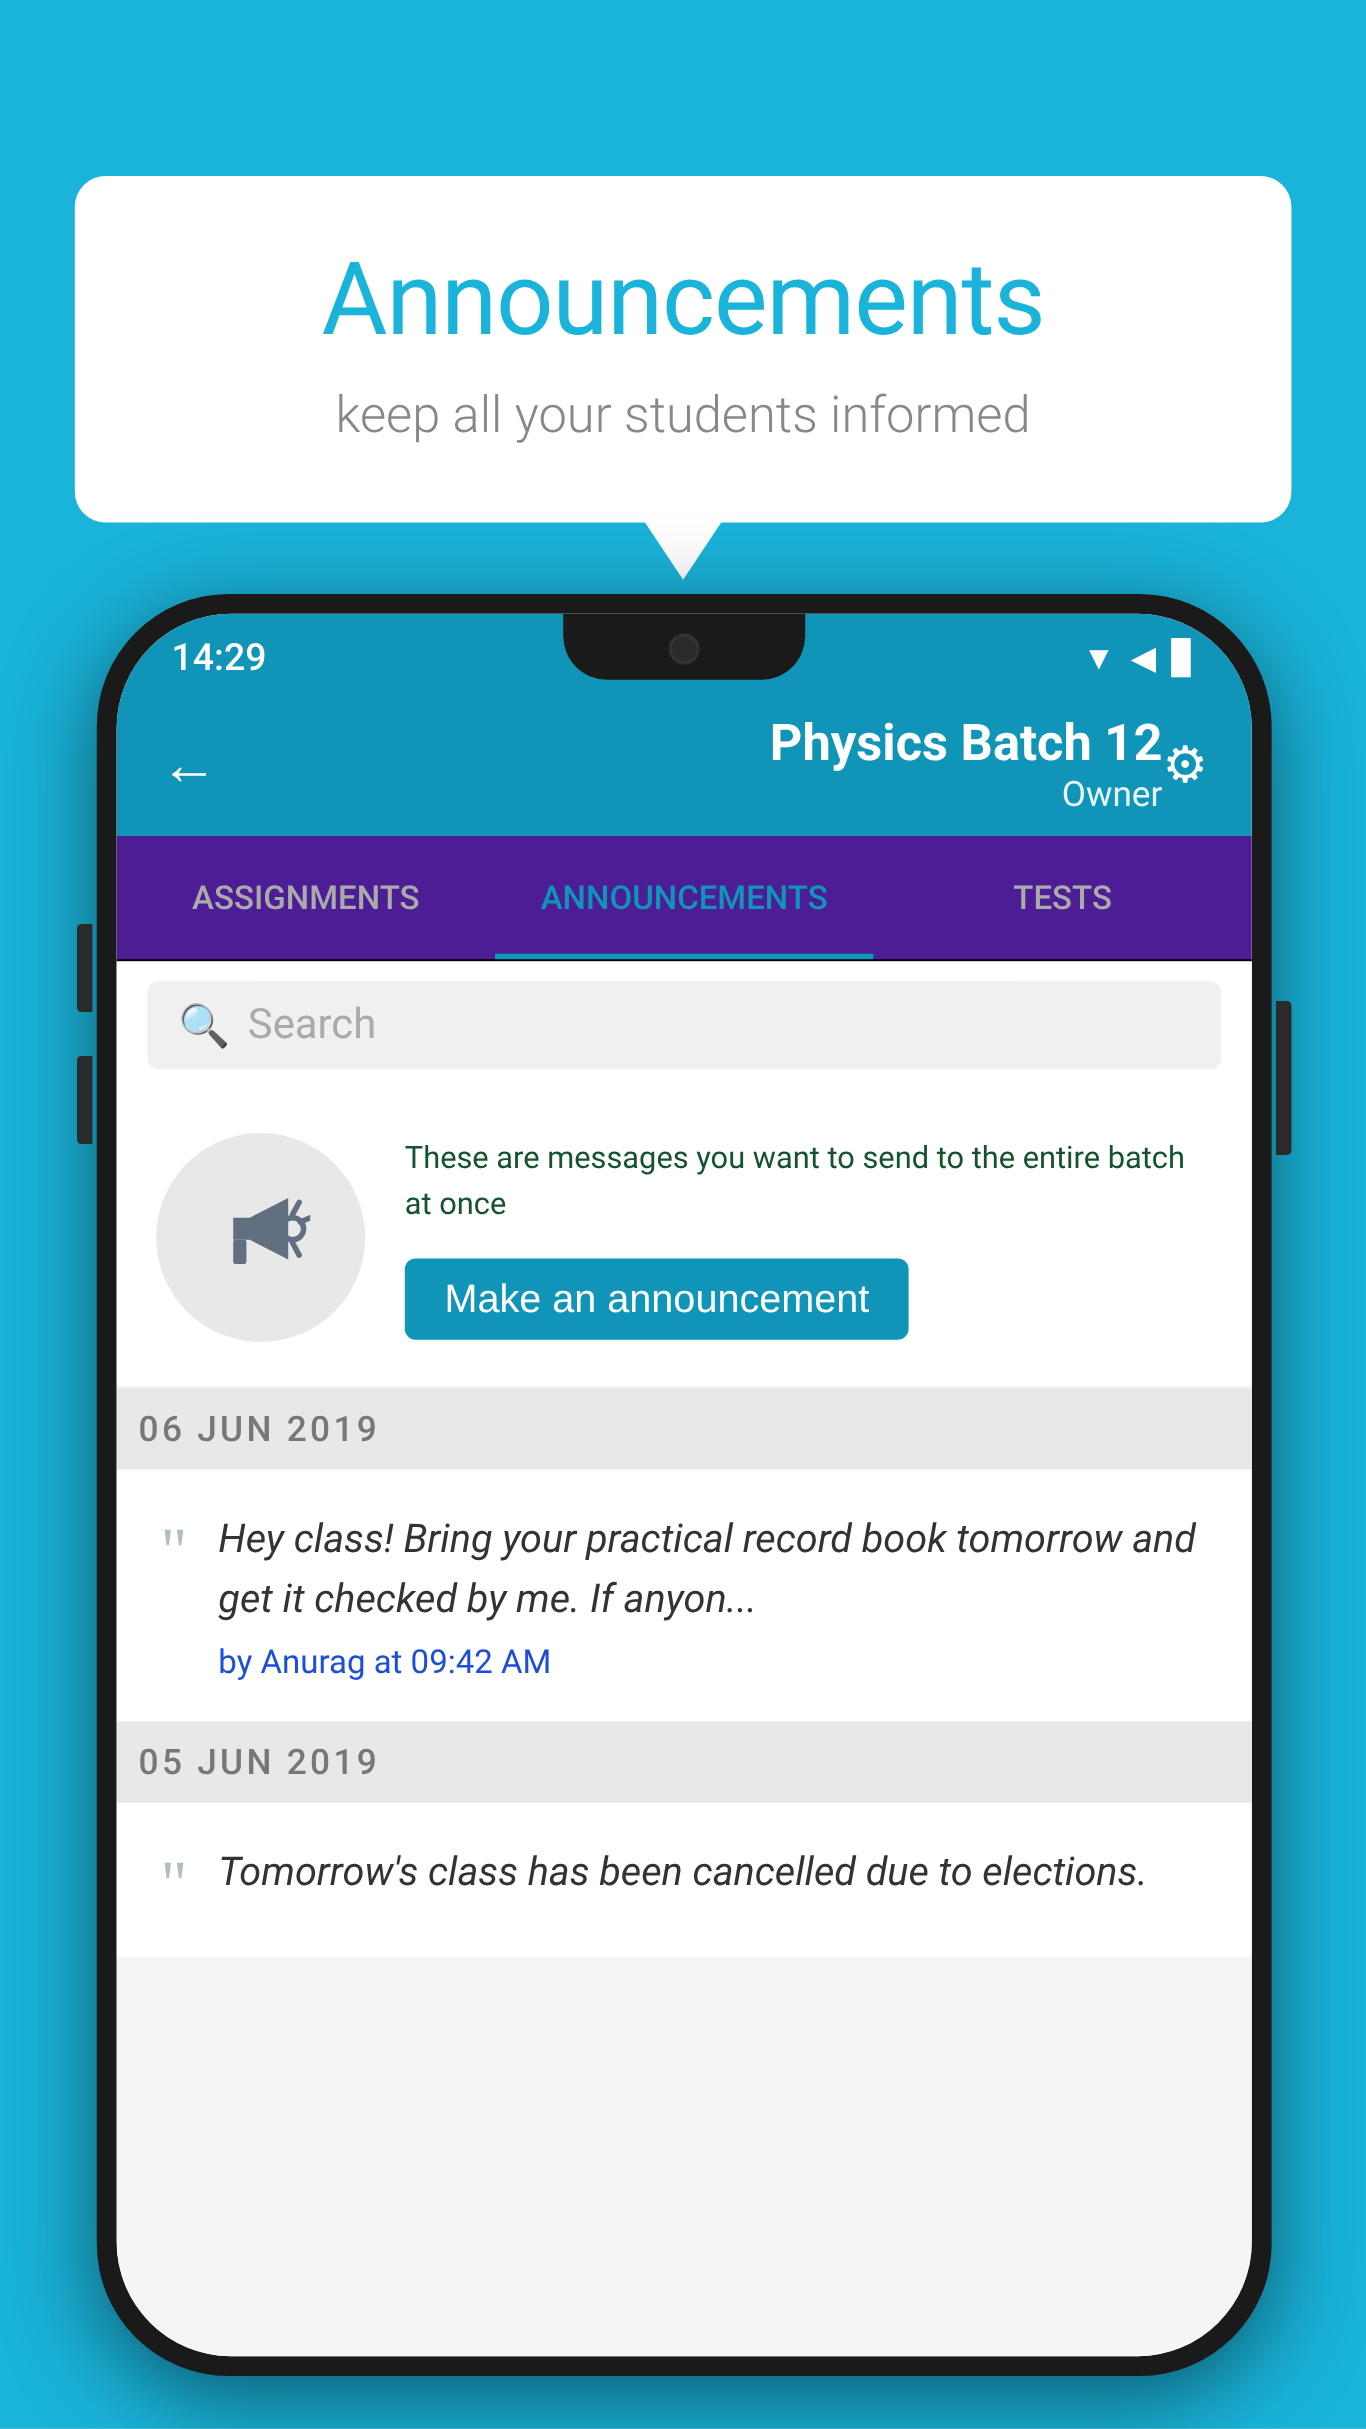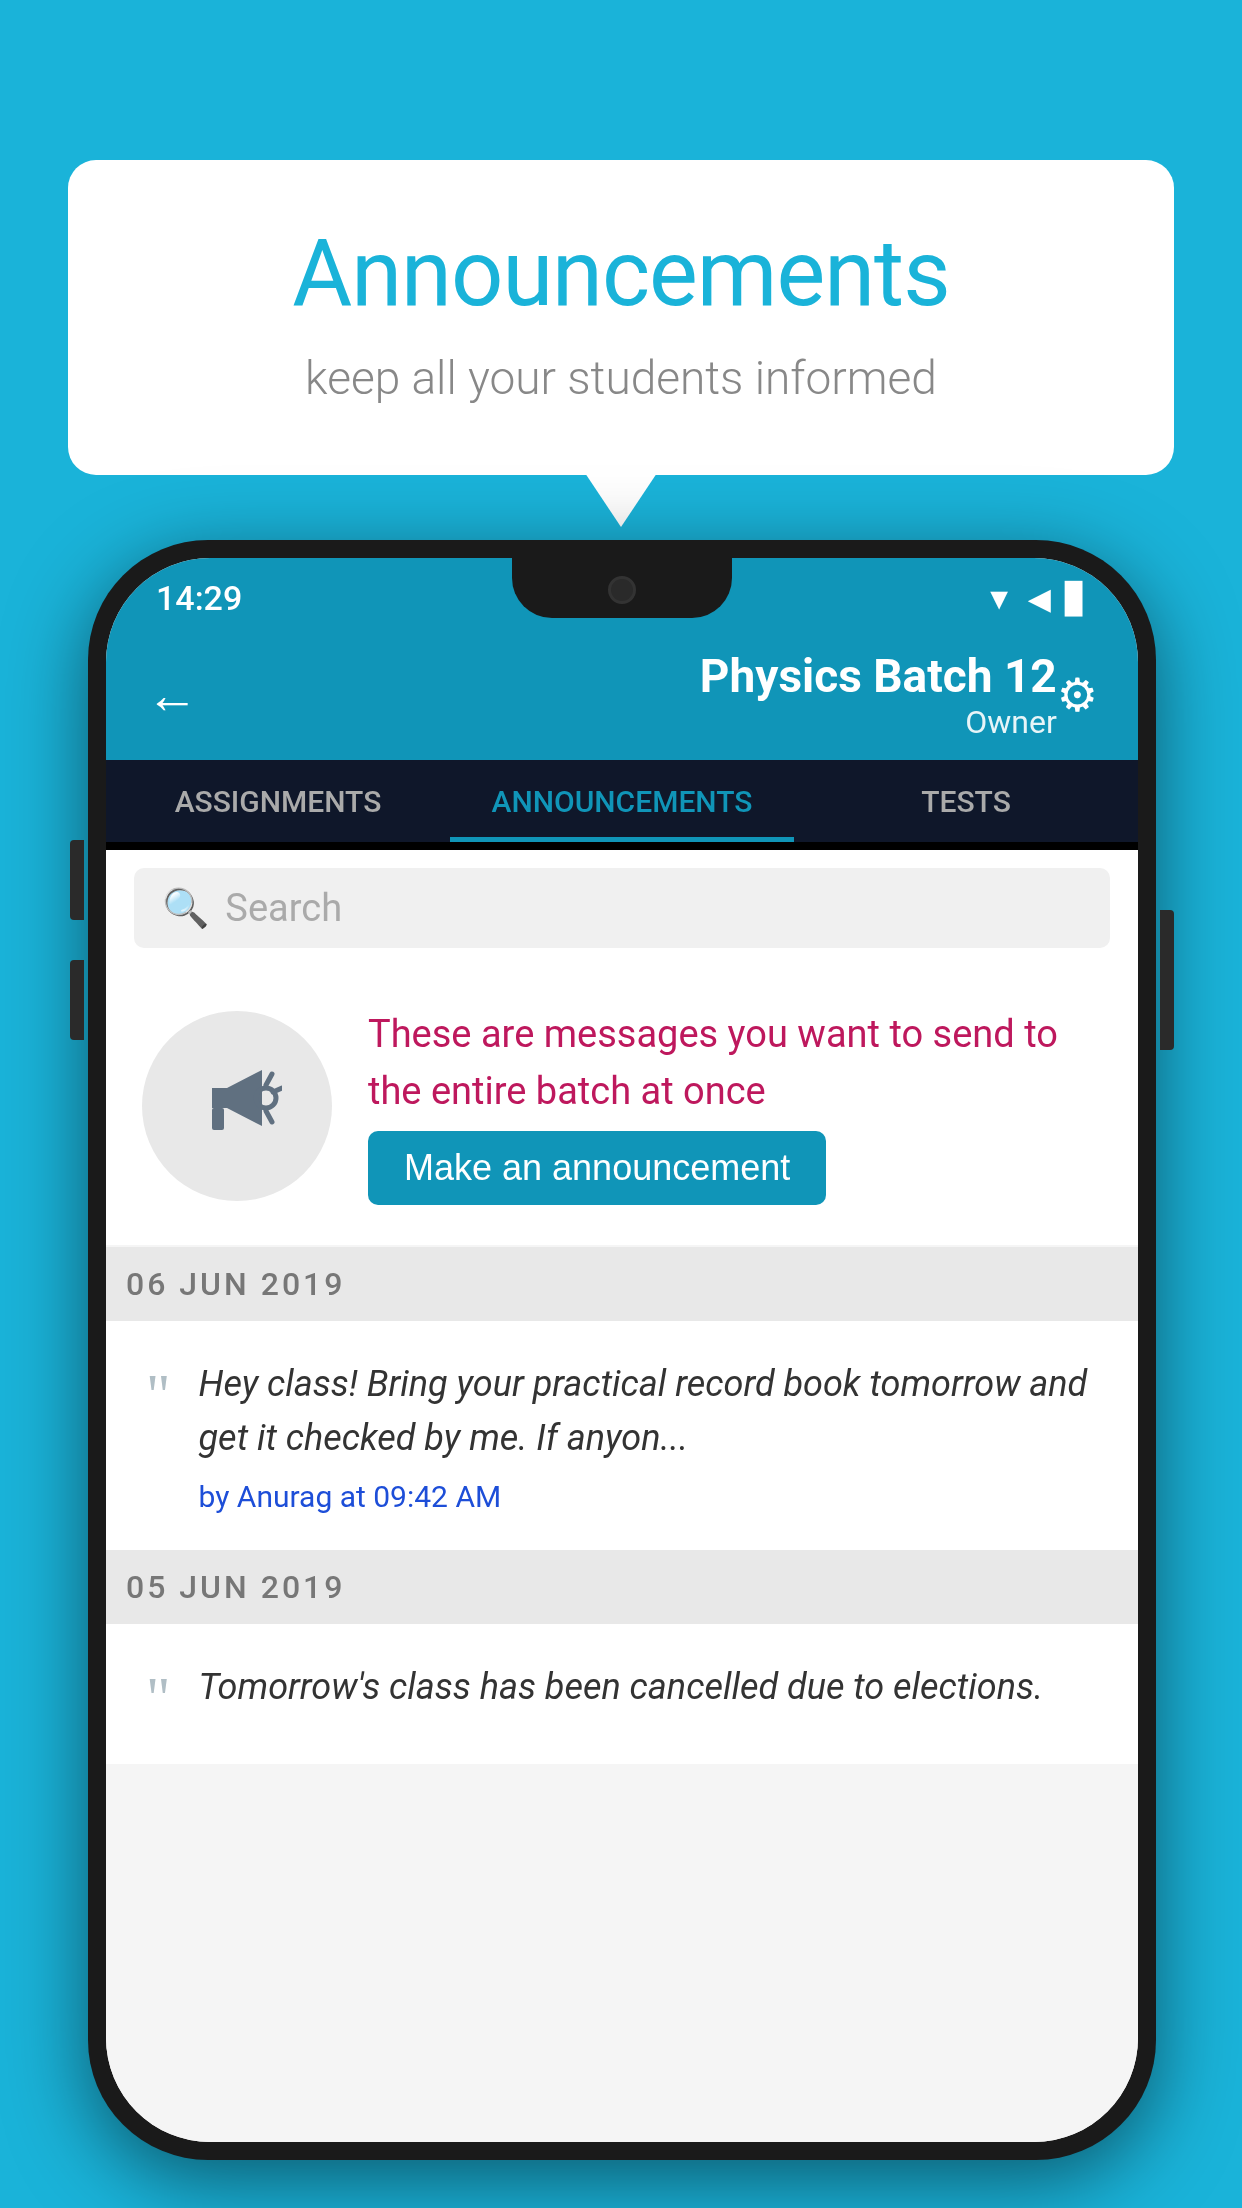--- a/index.html
+++ b/index.html
@@ -168,24 +168,24 @@
     }
 
     .settings-btn {
       color: white;
       font-size: 46px;
       cursor: pointer;
     }
 
     
     .tab-bar {
-      background: #0f172a;
-      display: flex;
-      height: 90px;
-      border-bottom: 8px solid #000000;
+      background: #4c1d95;
+      display: flex;
+      height: 114px;
+      border-bottom: 2px solid #000000;
     }
 
     .tab-item {
       flex: 1;
       display: flex;
       align-items: center;
       justify-content: center;
       font-size: 30px;
       font-weight: 500;
       color: #aaa;
@@ -264,24 +264,24 @@
     .megaphone-icon {
       font-size: 90px;
       color: #5a6a7a;
     }
 
     .promo-right {
       flex: 1;
     }
 
     .promo-text {
-      font-size: 38px;
-      color: #be185d;
+      font-size: 28px;
+      color: #14532d;
       line-height: 1.5;
-      margin-bottom: 11px;
+      margin-bottom: 28px;
     }
 
     .make-announcement-btn {
       background: #1095b8;
       color: white;
       border: none;
       border-radius: 10px;
       padding: 16px 36px;
       font-size: 36px;
       cursor: pointer;

